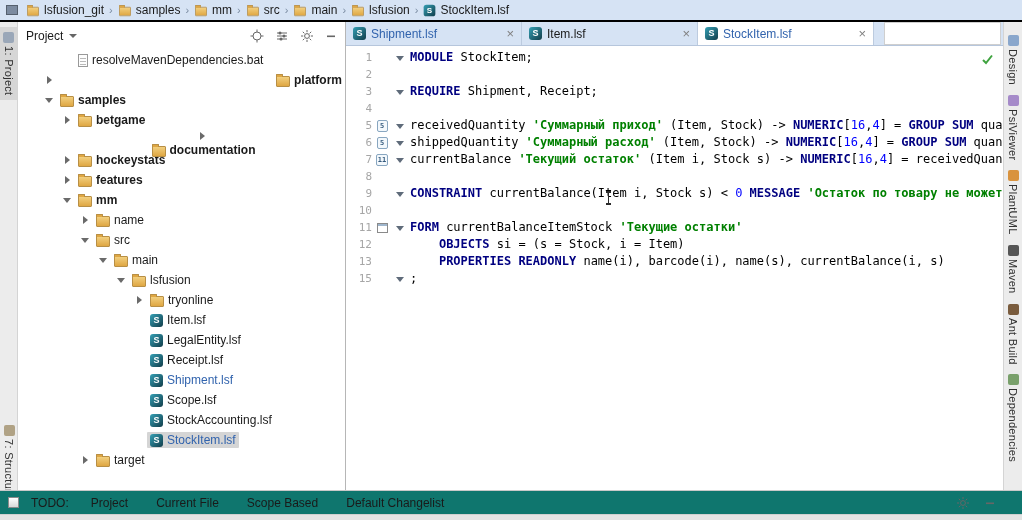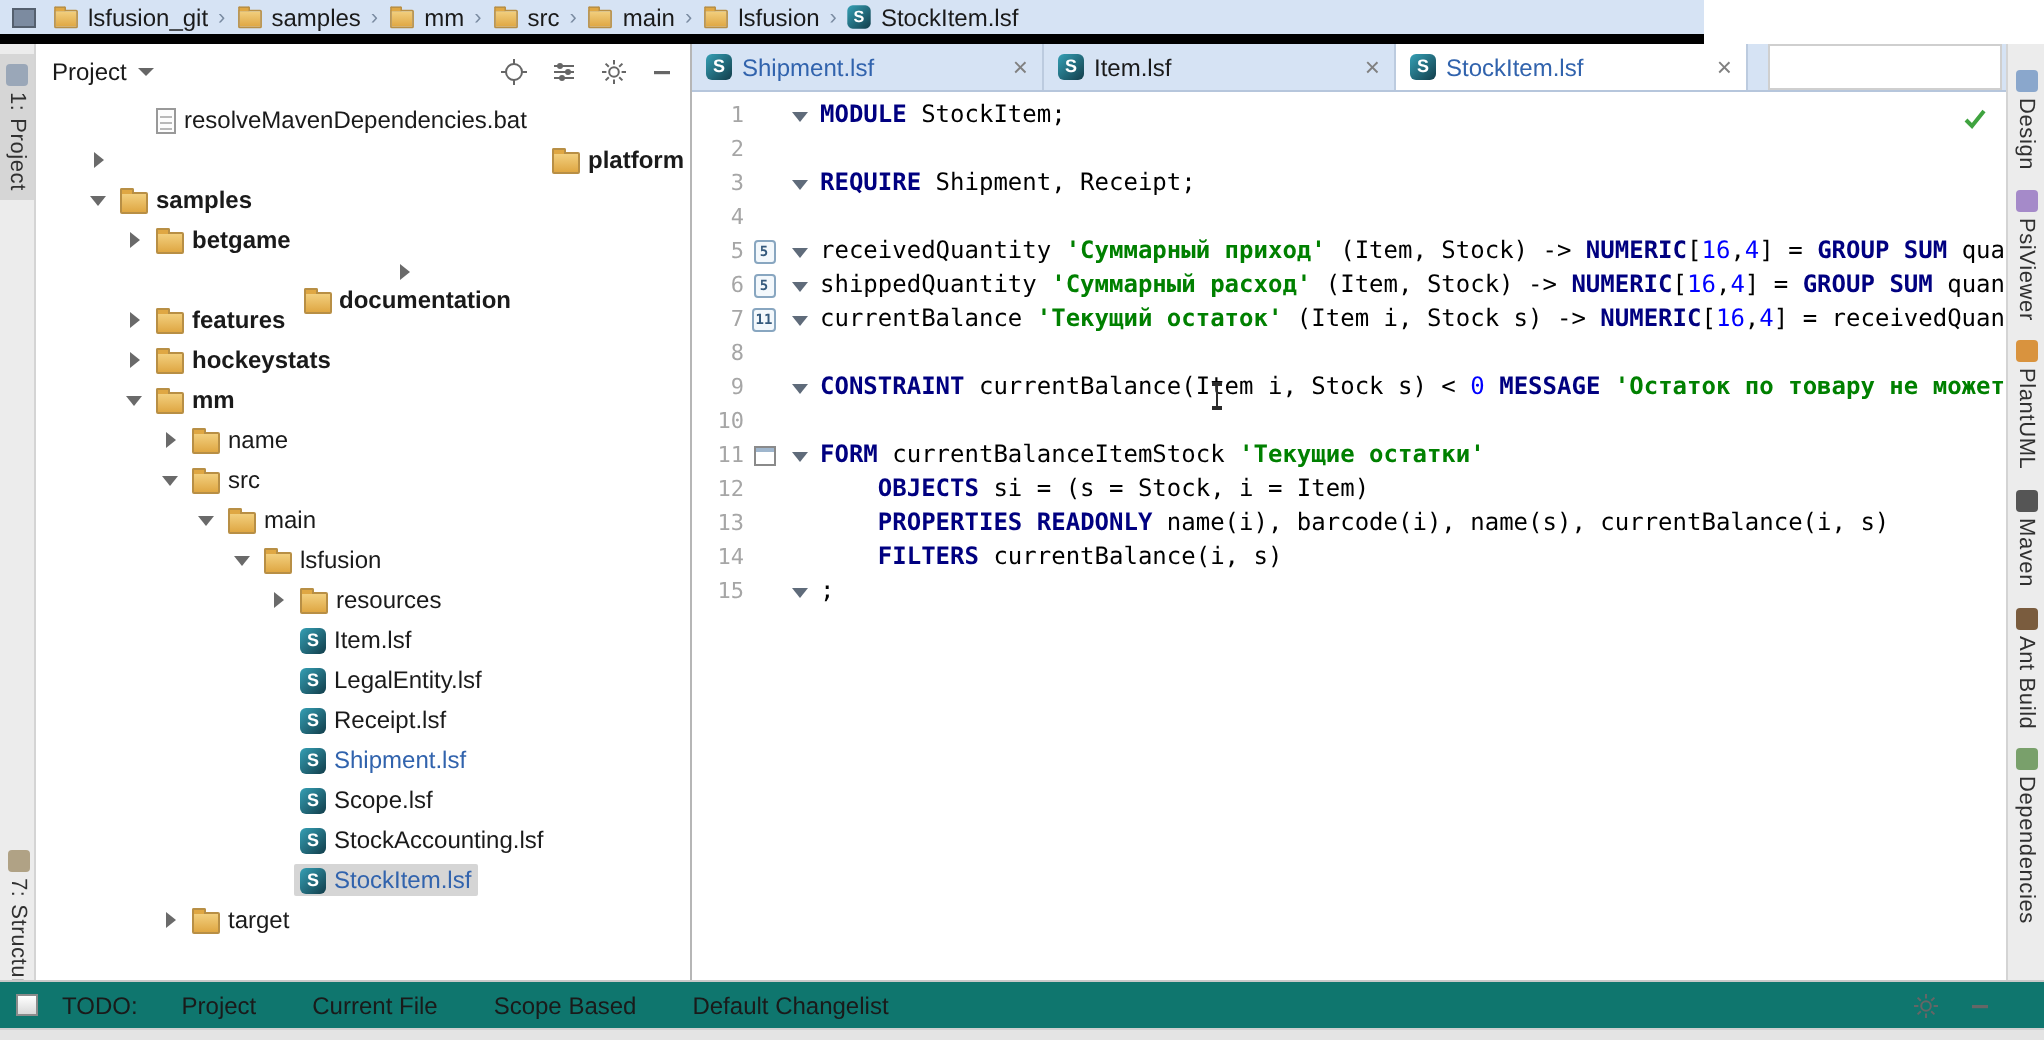--- a/index.html
+++ b/index.html
@@ -1,20 +1,20 @@
 <!DOCTYPE html>
 <html><head>
 <meta charset="utf-8">
 <style>
   *{box-sizing:border-box;margin:0;padding:0}
   html,body{width:1022px;height:520px;overflow:hidden}
   body{position:relative;font-family:"Liberation Sans",sans-serif;font-size:12px;color:#1a1a1a;background:#fff}
 
   
-  .navbar{position:absolute;left:0;top:0;width:852px;height:22px;background:#d6e3f4;border-bottom:5px solid #000000;display:flex;align-items:center;padding:0 6px}
+  .navbar{position:absolute;left:0;top:0;width:1022px;height:22px;background:#d6e3f4;border-bottom:2px solid #000000;display:flex;align-items:center;padding:0 6px}
   .winicon{width:12px;height:10px;border:1px solid #55606e;background:#7c8염;background:#7c8ba0;margin-right:6px;flex:none}
   .crumb{display:flex;align-items:center;gap:4px;padding:0 2px;white-space:nowrap;cursor:default}
   .chev{color:#7a8ba1;margin:0 3px;font-size:11px}
 
   
   .icon-folder{display:inline-block;width:14px;height:11px;background:linear-gradient(#f2cf7e,#dfa743);border:1px solid #b88f45;border-radius:1px;position:relative;flex:none;margin-top:2px}
   .icon-folder::before{content:"";position:absolute;top:-3px;left:-1px;width:5px;height:2px;background:#dfa743;border:1px solid #b88f45;border-bottom:none;border-radius:1px 1px 0 0}
   .icon-folder.sm{transform:scale(.85)}
   .icon-lsf{display:inline-block;width:13px;height:13px;border-radius:3px;background:linear-gradient(135deg,#35a0b5,#123d4a);color:#fff;font:bold 9px/13px "Liberation Sans",sans-serif;text-align:center;flex:none}
   .icon-lsf.sm{transform:scale(.9)}
@@ -214,28 +214,28 @@
         <span class="tarrow collapsed"></span>
         <span class="tinner">
           <span class="icon-folder"></span>
           <span class="tlabel bold">documentation</span>
         </span>
       </div>
       <div class="trow" style="padding-left: 44px;">
         <span class="tarrow collapsed"></span>
         <span class="tinner">
           <span class="icon-folder"></span>
+          <span class="tlabel bold">hockeystats</span>
+        </span>
+      </div>
+      <div class="trow" style="padding-left: 44px;">
+        <span class="tarrow collapsed"></span>
+        <span class="tinner">
+          <span class="icon-folder"></span>
           <span class="tlabel bold">features</span>
-        </span>
-      </div>
-      <div class="trow" style="padding-left: 44px;">
-        <span class="tarrow collapsed"></span>
-        <span class="tinner">
-          <span class="icon-folder"></span>
-          <span class="tlabel bold">hockeystats</span>
         </span>
       </div>
       <div class="trow" style="padding-left: 44px;">
         <span class="tarrow expanded"></span>
         <span class="tinner">
           <span class="icon-folder"></span>
           <span class="tlabel bold">mm</span>
         </span>
       </div>
       <div class="trow" style="padding-left: 62px;">
@@ -263,21 +263,21 @@
         <span class="tarrow expanded"></span>
         <span class="tinner">
           <span class="icon-folder"></span>
           <span class="tlabel">lsfusion</span>
         </span>
       </div>
       <div class="trow" style="padding-left: 116px;">
         <span class="tarrow collapsed"></span>
         <span class="tinner">
           <span class="icon-folder"></span>
-          <span class="tlabel">resources</span>
+          <span class="tlabel">tryonline</span>
         </span>
       </div>
       <div class="trow" style="padding-left: 116px;">
         <span class="tarrow "></span>
         <span class="tinner">
           <span class="icon-lsf">S</span>
           <span class="tlabel">Item.lsf</span>
         </span>
       </div>
       <div class="trow" style="padding-left: 116px;">
@@ -358,21 +358,20 @@
       <div class="cline"><span class="lnum">4</span><span class="gicon"></span><span class="gfold"></span><span class="codetext"></span></div>
       <div class="cline"><span class="lnum">5</span><span class="gicon"><span class="pill">5</span></span><span class="gfold fold"></span><span class="codetext"><span class="c-p">receivedQuantity </span><span class="c-s">'Суммарный приход'</span><span class="c-p"> (Item, Stock) -&gt; </span><span class="c-k">NUMERIC</span><span class="c-p">[</span><span class="c-n">16</span><span class="c-p">,</span><span class="c-n">4</span><span class="c-p">] = </span><span class="c-k">GROUP</span><span class="c-p"> </span><span class="c-k">SUM</span><span class="c-p"> quanti</span></span></div>
       <div class="cline"><span class="lnum">6</span><span class="gicon"><span class="pill">5</span></span><span class="gfold fold"></span><span class="codetext"><span class="c-p">shippedQuantity </span><span class="c-s">'Суммарный расход'</span><span class="c-p"> (Item, Stock) -&gt; </span><span class="c-k">NUMERIC</span><span class="c-p">[</span><span class="c-n">16</span><span class="c-p">,</span><span class="c-n">4</span><span class="c-p">] = </span><span class="c-k">GROUP</span><span class="c-p"> </span><span class="c-k">SUM</span><span class="c-p"> quantit</span></span></div>
       <div class="cline"><span class="lnum">7</span><span class="gicon"><span class="pill">11</span></span><span class="gfold fold"></span><span class="codetext"><span class="c-p">currentBalance </span><span class="c-s">'Текущий остаток'</span><span class="c-p"> (Item i, Stock s) -&gt; </span><span class="c-k">NUMERIC</span><span class="c-p">[</span><span class="c-n">16</span><span class="c-p">,</span><span class="c-n">4</span><span class="c-p">] = receivedQuantit</span></span></div>
       <div class="cline"><span class="lnum">8</span><span class="gicon"></span><span class="gfold"></span><span class="codetext"></span></div>
       <div class="cline"><span class="lnum">9</span><span class="gicon"></span><span class="gfold fold"></span><span class="codetext"><span class="c-k">CONSTRAINT</span><span class="c-p"> currentBalance(Item i, Stock s) &lt; </span><span class="c-n">0</span><span class="c-p"> </span><span class="c-k">MESSAGE</span><span class="c-p"> </span><span class="c-s">'Остаток по товару не может бы</span></span></div>
       <div class="cline"><span class="lnum">10</span><span class="gicon"></span><span class="gfold"></span><span class="codetext"></span></div>
       <div class="cline"><span class="lnum">11</span><span class="gicon"><span class="ficon"></span></span><span class="gfold fold"></span><span class="codetext"><span class="c-k">FORM</span><span class="c-p"> currentBalanceItemStock </span><span class="c-s">'Текущие остатки'</span></span></div>
       <div class="cline"><span class="lnum">12</span><span class="gicon"></span><span class="gfold"></span><span class="codetext"><span class="c-p">    </span><span class="c-k">OBJECTS</span><span class="c-p"> si = (s = Stock, i = Item)</span></span></div>
       <div class="cline"><span class="lnum">13</span><span class="gicon"></span><span class="gfold"></span><span class="codetext"><span class="c-p">    </span><span class="c-k">PROPERTIES</span><span class="c-p"> </span><span class="c-k">READONLY</span><span class="c-p"> name(i), barcode(i), name(s), currentBalance(i, s)</span></span></div>
-      <div class="cline"><span class="lnum">14</span><span class="gicon"></span><span class="gfold"></span><span class="codetext"><span class="c-p">    </span><span class="c-k">FILTERS</span><span class="c-p"> currentBalance(i, s)</span></span></div>
       <div class="cline"><span class="lnum">15</span><span class="gicon"></span><span class="gfold fold"></span><span class="codetext"><span class="c-p">;</span></span></div>
     </div>
   <svg class="okcheck" width="13" height="13">
       <polyline points="2,7 5,10 11,2.5" fill="none" stroke="#3fa33f" stroke-width="2"></polyline>
     </svg>
   <div class="ibeam">
       <i></i>
     </div>
 </div>
 

